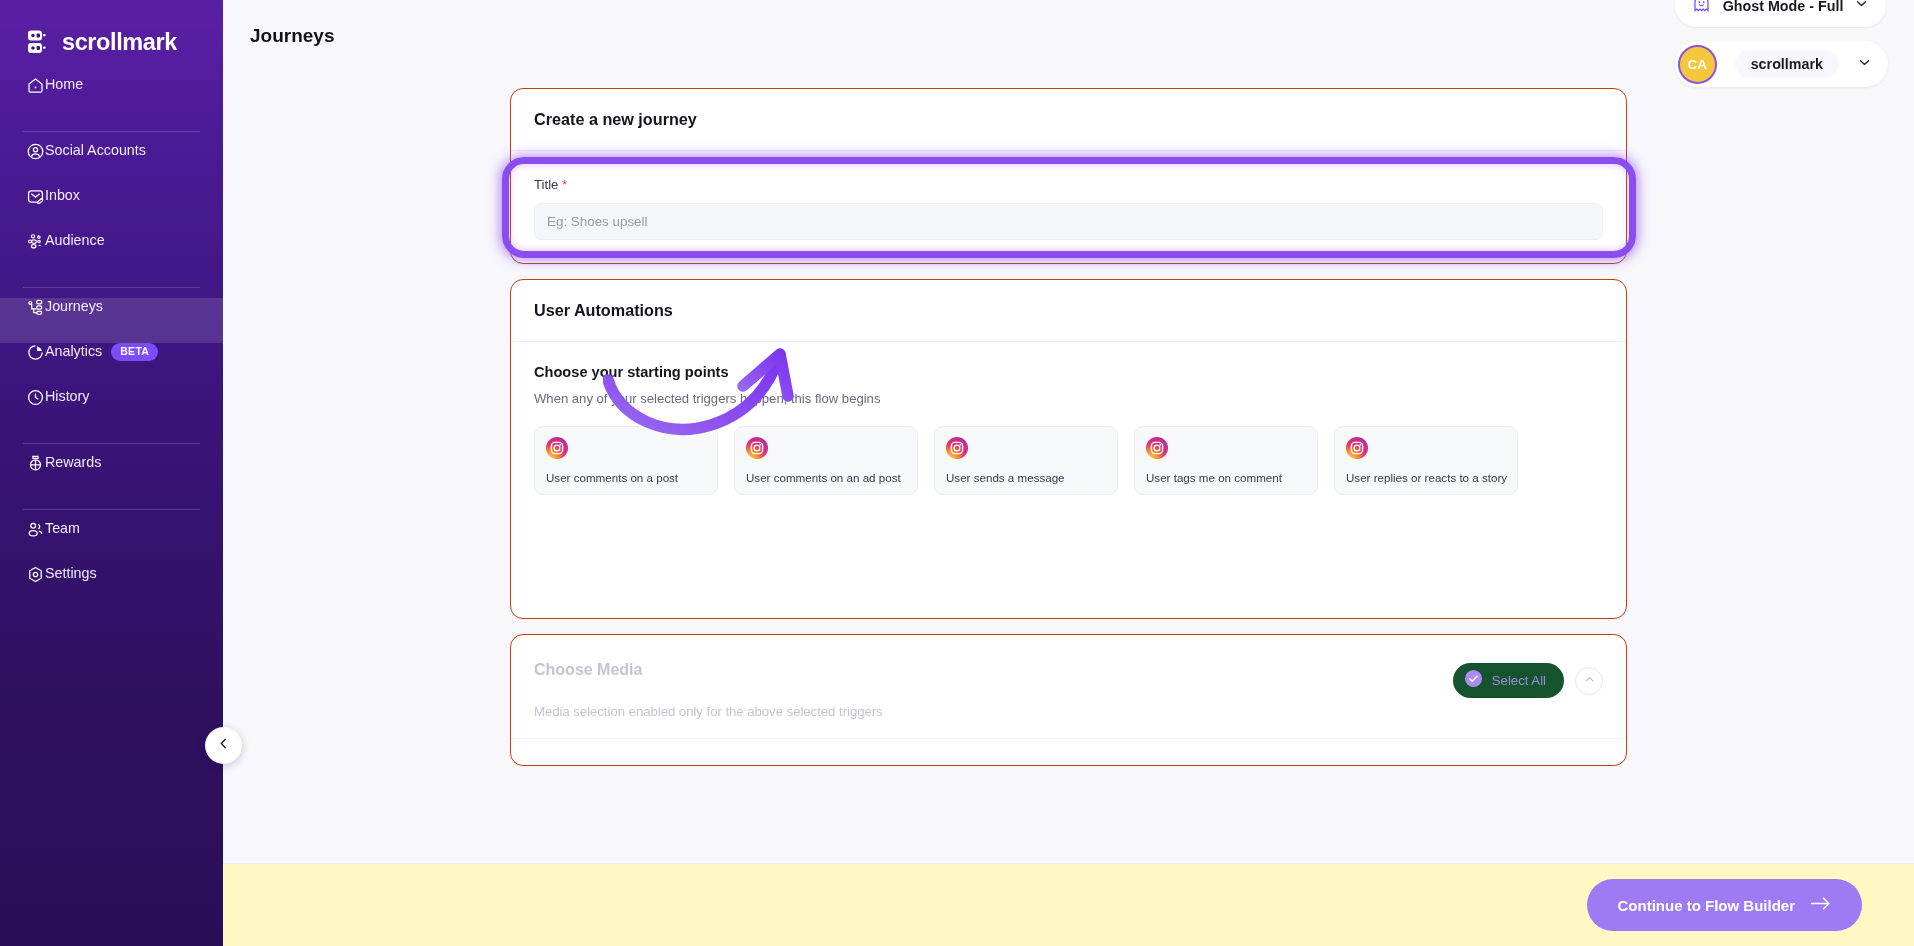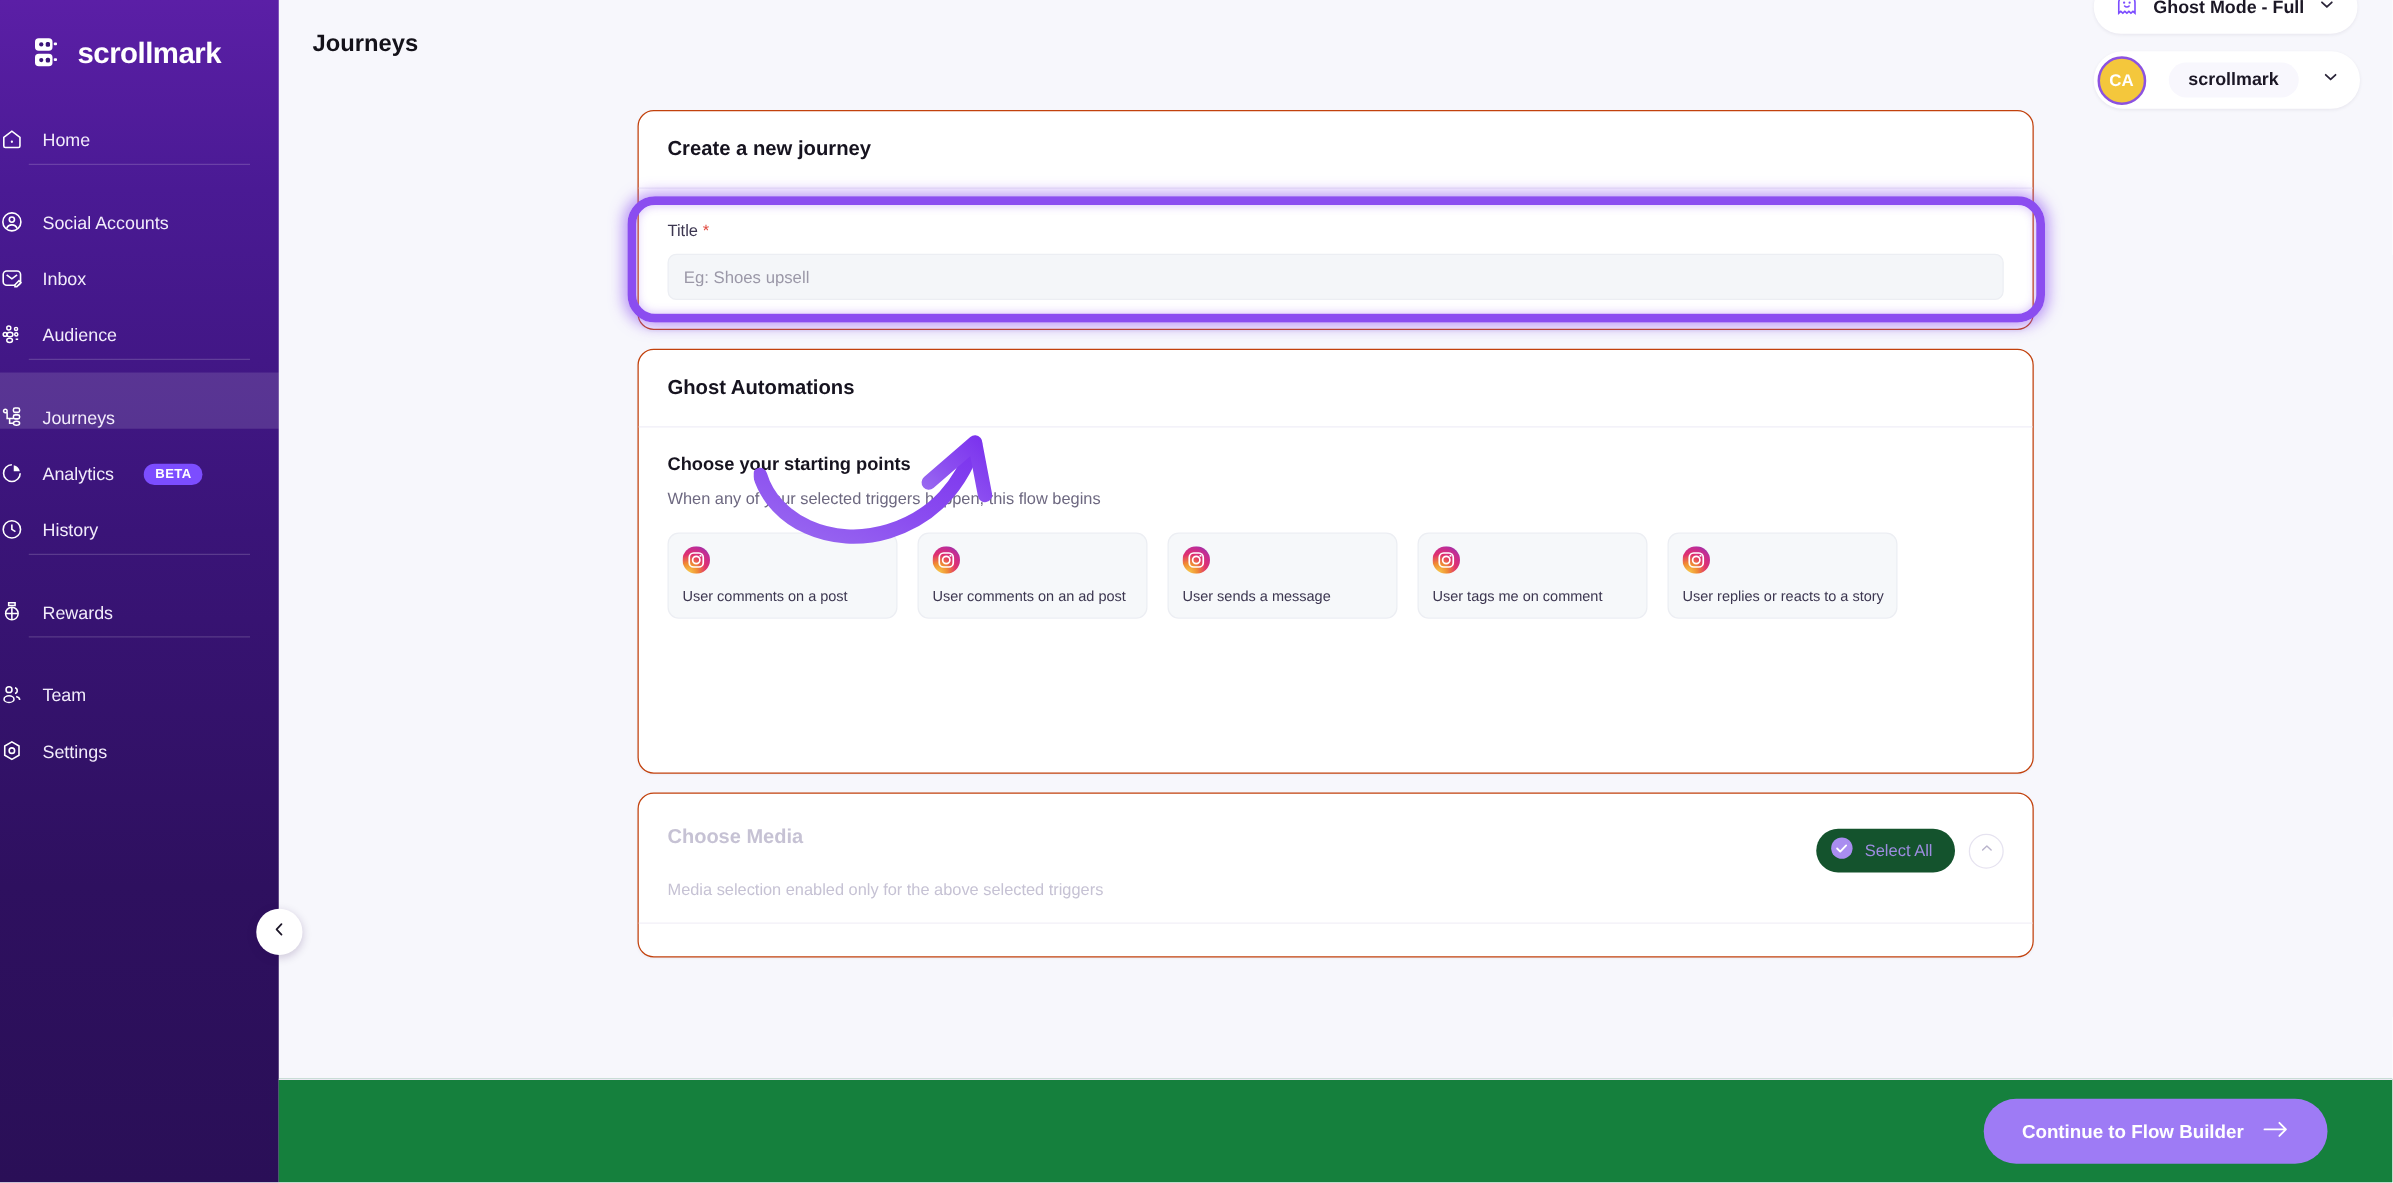--- a/index.html
+++ b/index.html
@@ -24,22 +24,23 @@
     padding: 22px 0 0 26px;
     height: 62px;
   }
   .logo-mark { width: 27px; height: 27px; flex: 0 0 auto; }
   .logo-text {
     font-size: 23.5px; font-weight: 700; letter-spacing: -0.4px;
     color: #fff;
   }
   .nav { margin-top: 14px; }
   .nav-item {
-    display: flex; align-items: flex-end; gap: 15px;
+    display: flex; align-items: flex-start; 
     height: 45px;
+    padding-left: 26px;
     font-size: 14.3px;
     color: #f2ecfb;
     cursor: pointer;
     position: relative;
   }
   .nav-item.active {
     background: rgba(255,255,255,0.13);
   }
   .nav-icon {
     width: 19px; height: 19px; flex: 0 0 auto;
@@ -230,21 +231,21 @@
   #arrow-anno {
     position: absolute; left: 380px; top: 268px;
     width: 260px; height: 120px;
     z-index: 15; pointer-events: none;
   }
 
   
   #footer {
     position: absolute; left: 223px; top: 863px;
     width: 1691px; height: 83px;
-    background: #15803d;
+    background: #fef9c3;
     border-top: 1px solid #eceaf4;
     display: flex; align-items: center; justify-content: flex-end;
     padding-right: 52px;
     z-index: 8;
   }
   #continue-btn {
     display: flex; align-items: center; gap: 15px;
     height: 52px;
     background: #9e7bf5;
     border: none; border-radius: 26px;
@@ -458,21 +459,21 @@
             <span>Title</span>
             <span class="req">*</span>
           </div>
           <input class="title-input" type="text" placeholder="Eg: Shoes upsell" style="">
         </div>
       </div>
 
       <div id="title-ring"></div>
 
       <div class="card" id="card-basic">
-        <div class="card-head">Ghost Automations</div>
+        <div class="card-head">User Automations</div>
         <div class="basic-body">
           <div class="sec-title">Choose your starting points</div>
           <div class="sec-sub">When any of your selected triggers happen, this flow begins</div>
 
           <div class="trigger-grid">
 
             <div class="trigger-card">
               <span class="ig-icon">
                 <svg viewBox="0 0 22 22" width="22" height="22">
                   <defs>

